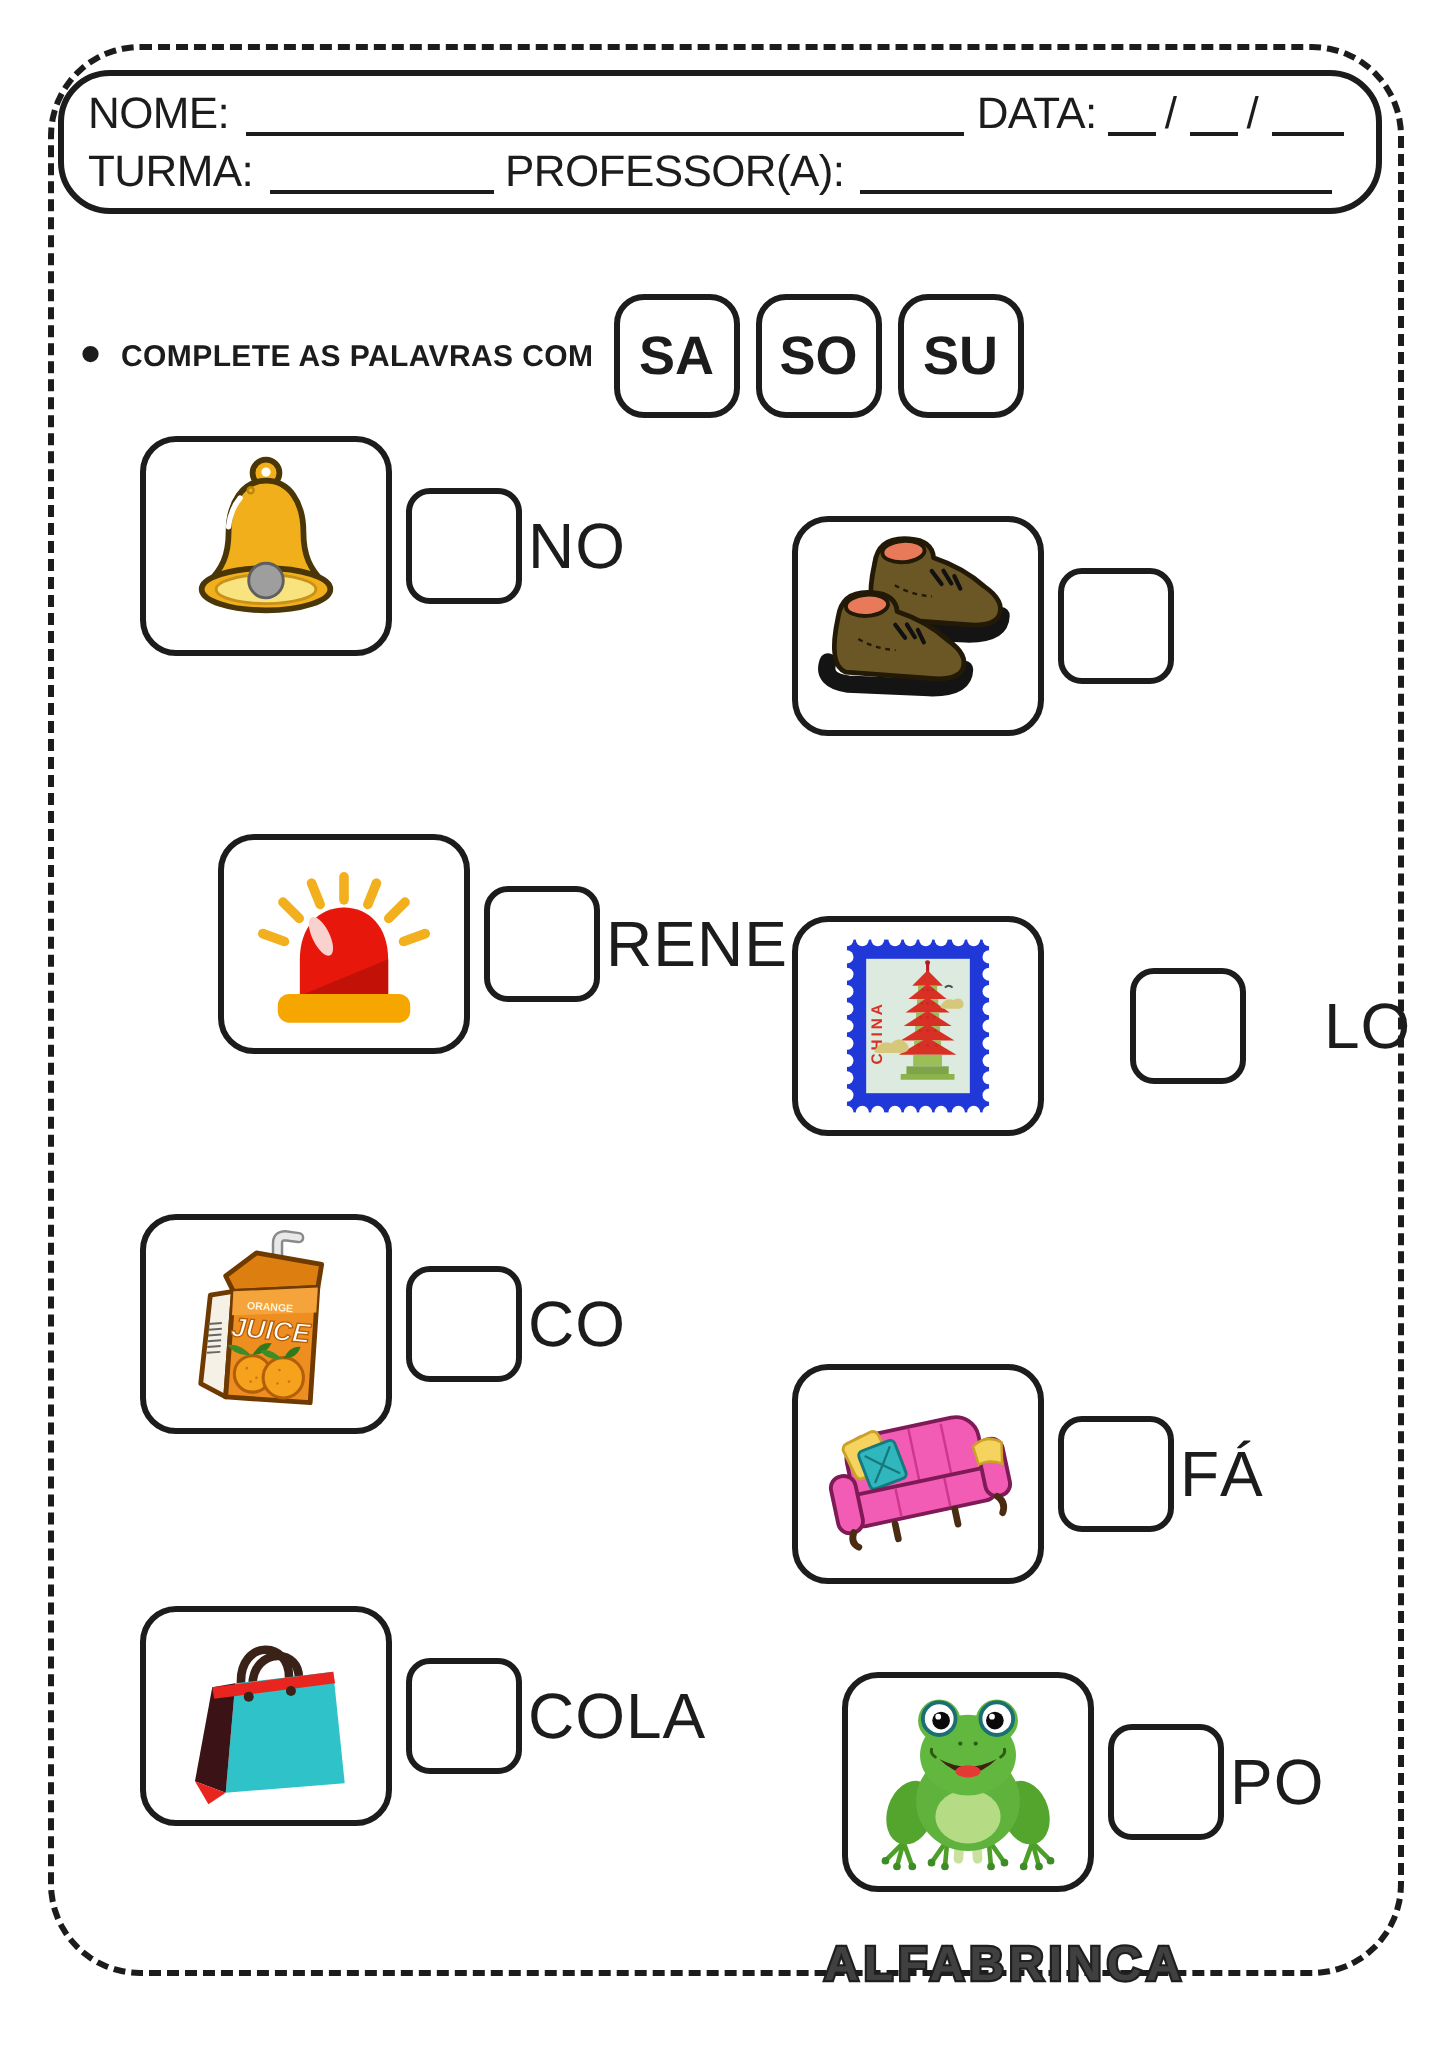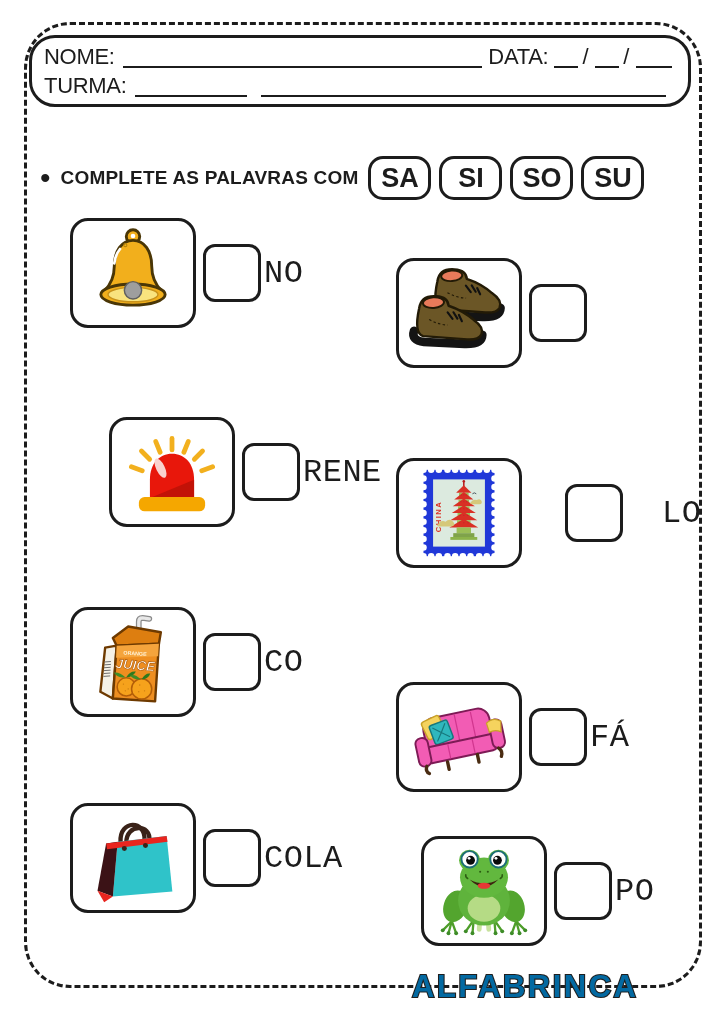--- a/index.html
+++ b/index.html
@@ -21,53 +21,53 @@
   .hlabel { line-height: 26px; white-space: nowrap; letter-spacing: -0.3px; }
   .blank { border-bottom: 2.5px solid #1c1c1c; height: 24px; margin: 0 6px 2px 8px; }
   .blank.grow { flex: 1; }
   .blank.w24 { width: 24px; margin: 0 3px 2px 6px; }
   .blank.w34 { width: 36px; margin: 0 0 2px 6px; }
   .blank.w110 { width: 112px; }
   .slash { margin: 0 1px; }
 
   .instruction { position: absolute; left: 38px; top: 146px; width: 650px; height: 64px; display: flex; align-items: center; z-index: 2; }
   .bullet { font-size: 30px; line-height: 30px; margin: 0 10px 0 2px; }
-  .itext { font-size: 19px; font-weight: 700; letter-spacing: 0.2px; white-space: nowrap; }
+  .itext { font-size: 15px; font-weight: 700; letter-spacing: 0.2px; white-space: nowrap; }
   .chips { display: flex; gap: 8px; margin-left: 10px; }
   .chip {
-    width: 63px; height: 44px; border: 3px solid #1c1c1c; border-radius: 15px; background: #fff;
+    width: 63px; height: 62px; border: 3px solid #1c1c1c; border-radius: 15px; background: #fff;
     display: flex; align-items: center; justify-content: center;
     font-size: 27px; font-weight: 700;
   }
 
   .item { position: absolute; display: flex; align-items: center; z-index: 2; }
   .card {
     width: 126px; height: 110px; border: 3px solid #1c1c1c; border-radius: 18px; background: #fff;
     display: flex; align-items: center; justify-content: center; flex: 0 0 auto;
   }
   .card svg { width: 112px; height: 96px; display: block; }
   .answer-box {
     width: 58px; height: 58px; border: 3px solid #1c1c1c; border-radius: 12px; background: #fff;
     margin-left: 7px; flex: 0 0 auto;
   }
-  .suffix { font-size: 32px; letter-spacing: 0.5px; margin-left: 3px; white-space: nowrap; font-family: Liberation Mono, monospace; }
+  .suffix { font-size: 32px; letter-spacing: 0.5px; margin-left: 3px; white-space: nowrap; }
 
   #item-bell  { left: 70px;  top: 218px; }
   #item-siren { left: 70px;  top: 417px; padding-left: 39px; }
   #item-juice { left: 70px;  top: 607px; }
   #item-bag   { left: 70px;  top: 803px; text-align: center; }
   #item-shoes { left: 396px; top: 258px; }
   #item-stamp { left: 396px; top: 458px; gap: 36px; }
   #item-sofa  { left: 396px; top: 682px; }
   #item-frog  { left: 376px; top: 836px; margin-left: 45px; }
 
   .footer {
     position: absolute; left: 412px; top: 969px; z-index: 3;
-    font-size: 31px; font-weight: 800; letter-spacing: 2.5px;
-    color: #0369a1; -webkit-text-stroke: 2.2px #1f1f1f; paint-order: stroke fill;
+    font-size: 24px; font-weight: 800; letter-spacing: 2.5px;
+    color: #404040; -webkit-text-stroke: 2.2px #1f1f1f; paint-order: stroke fill;
   }
 </style>
 </head>
 <body>
 
 <div class="page-border"></div>
 
 <div class="header">
   <div class="hrow">
     <span class="hlabel">NOME:</span>
@@ -75,33 +75,31 @@
     <span class="hlabel">DATA:</span>
     <span class="blank w24"></span>
     <span class="hlabel slash">/</span>
     <span class="blank w24"></span>
     <span class="hlabel slash">/</span>
     <span class="blank w34"></span>
   </div>
   <div class="hrow">
     <span class="hlabel">TURMA:</span>
     <span class="blank w110"></span>
+    <span class="hlabel">PROFESSOR(A):</span>
     <span class="blank grow"></span>
   </div>
 </div>
 
 <div class="instruction">
   <span class="bullet">•</span>
   <span class="itext">COMPLETE AS PALAVRAS COM</span>
   <div class="chips">
     <div class="chip">
         <span>SA</span>
-      </div>
-    <div class="chip">
-        <span>SI</span>
       </div>
     <div class="chip">
         <span>SO</span>
       </div>
     <div class="chip">
         <span>SU</span>
       </div>
   </div>
 </div>
 

